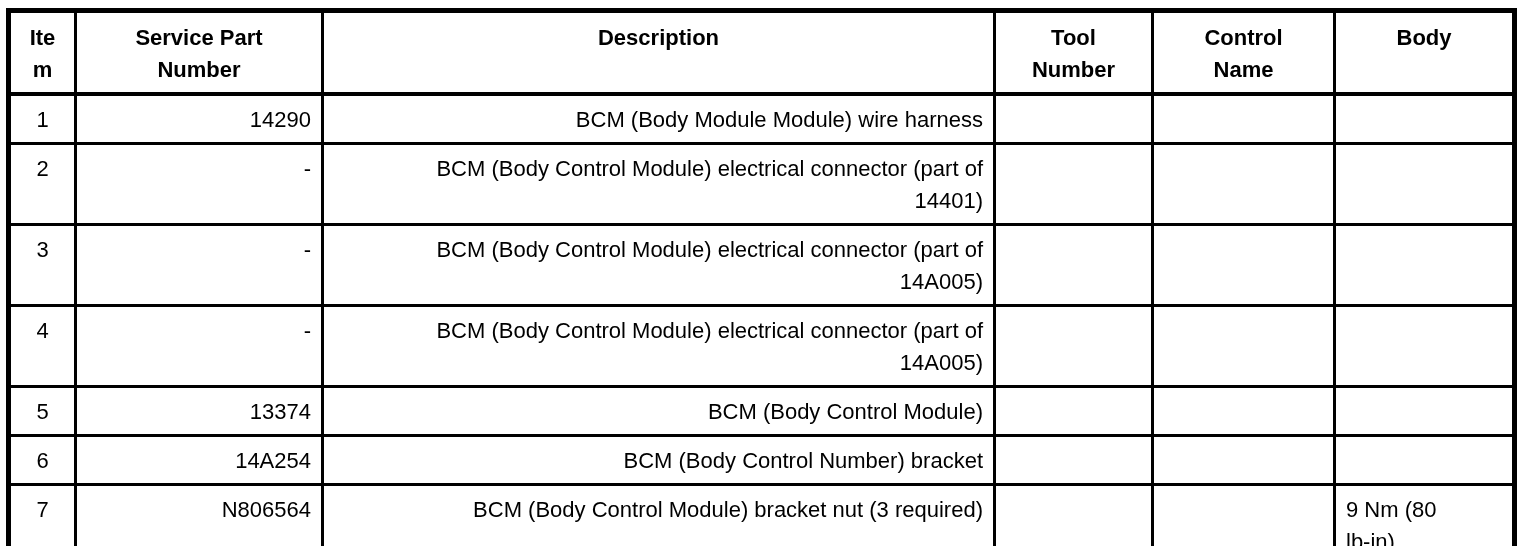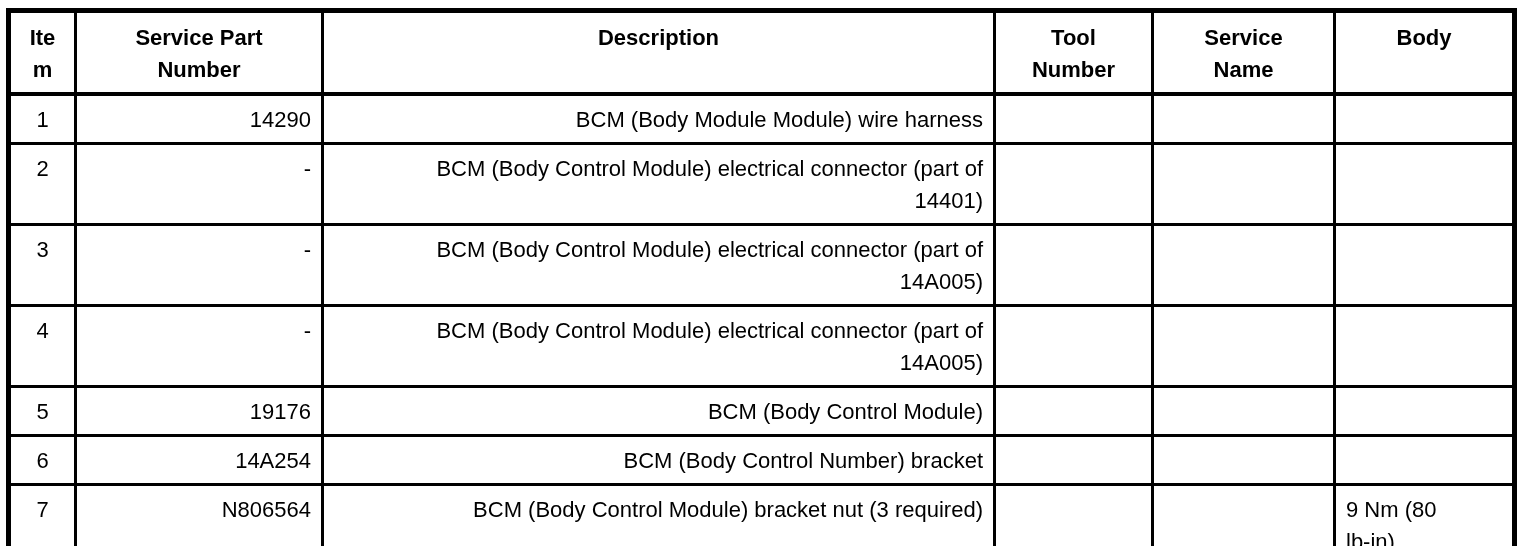--- a/index.html
+++ b/index.html
@@ -64,21 +64,21 @@
       <col style="width:180px">
     </colgroup>
     <thead>
       <tr class="header-row">
         <th>Item</th>
         <th>Service Part
 Number</th>
         <th>Description</th>
         <th>Tool
 Number</th>
-        <th>Service
+        <th>Control
 Name</th>
         <th>Body</th>
       </tr>
     </thead>
     <tbody>
       <tr class="row-h1">
         <td class="c-item">1</td>
         <td class="c-spn">14290</td>
         <td class="c-desc">BCM (Body Module Module) wire harness</td>
         <td class="c-tool"></td>
@@ -107,21 +107,21 @@
         <td class="c-item">4</td>
         <td class="c-spn">-</td>
         <td class="c-desc">BCM (Body Control Module) electrical connector (part of
 14A005)</td>
         <td class="c-tool"></td>
         <td class="c-mat"></td>
         <td class="c-notes"></td>
       </tr>
       <tr class="row-h1">
         <td class="c-item">5</td>
-        <td class="c-spn">19176</td>
+        <td class="c-spn">13374</td>
         <td class="c-desc">BCM (Body Control Module)</td>
         <td class="c-tool"></td>
         <td class="c-mat"></td>
         <td class="c-notes"></td>
       </tr>
       <tr class="row-h1">
         <td class="c-item">6</td>
         <td class="c-spn">14A254</td>
         <td class="c-desc">BCM (Body Control Number) bracket</td>
         <td class="c-tool"></td>

